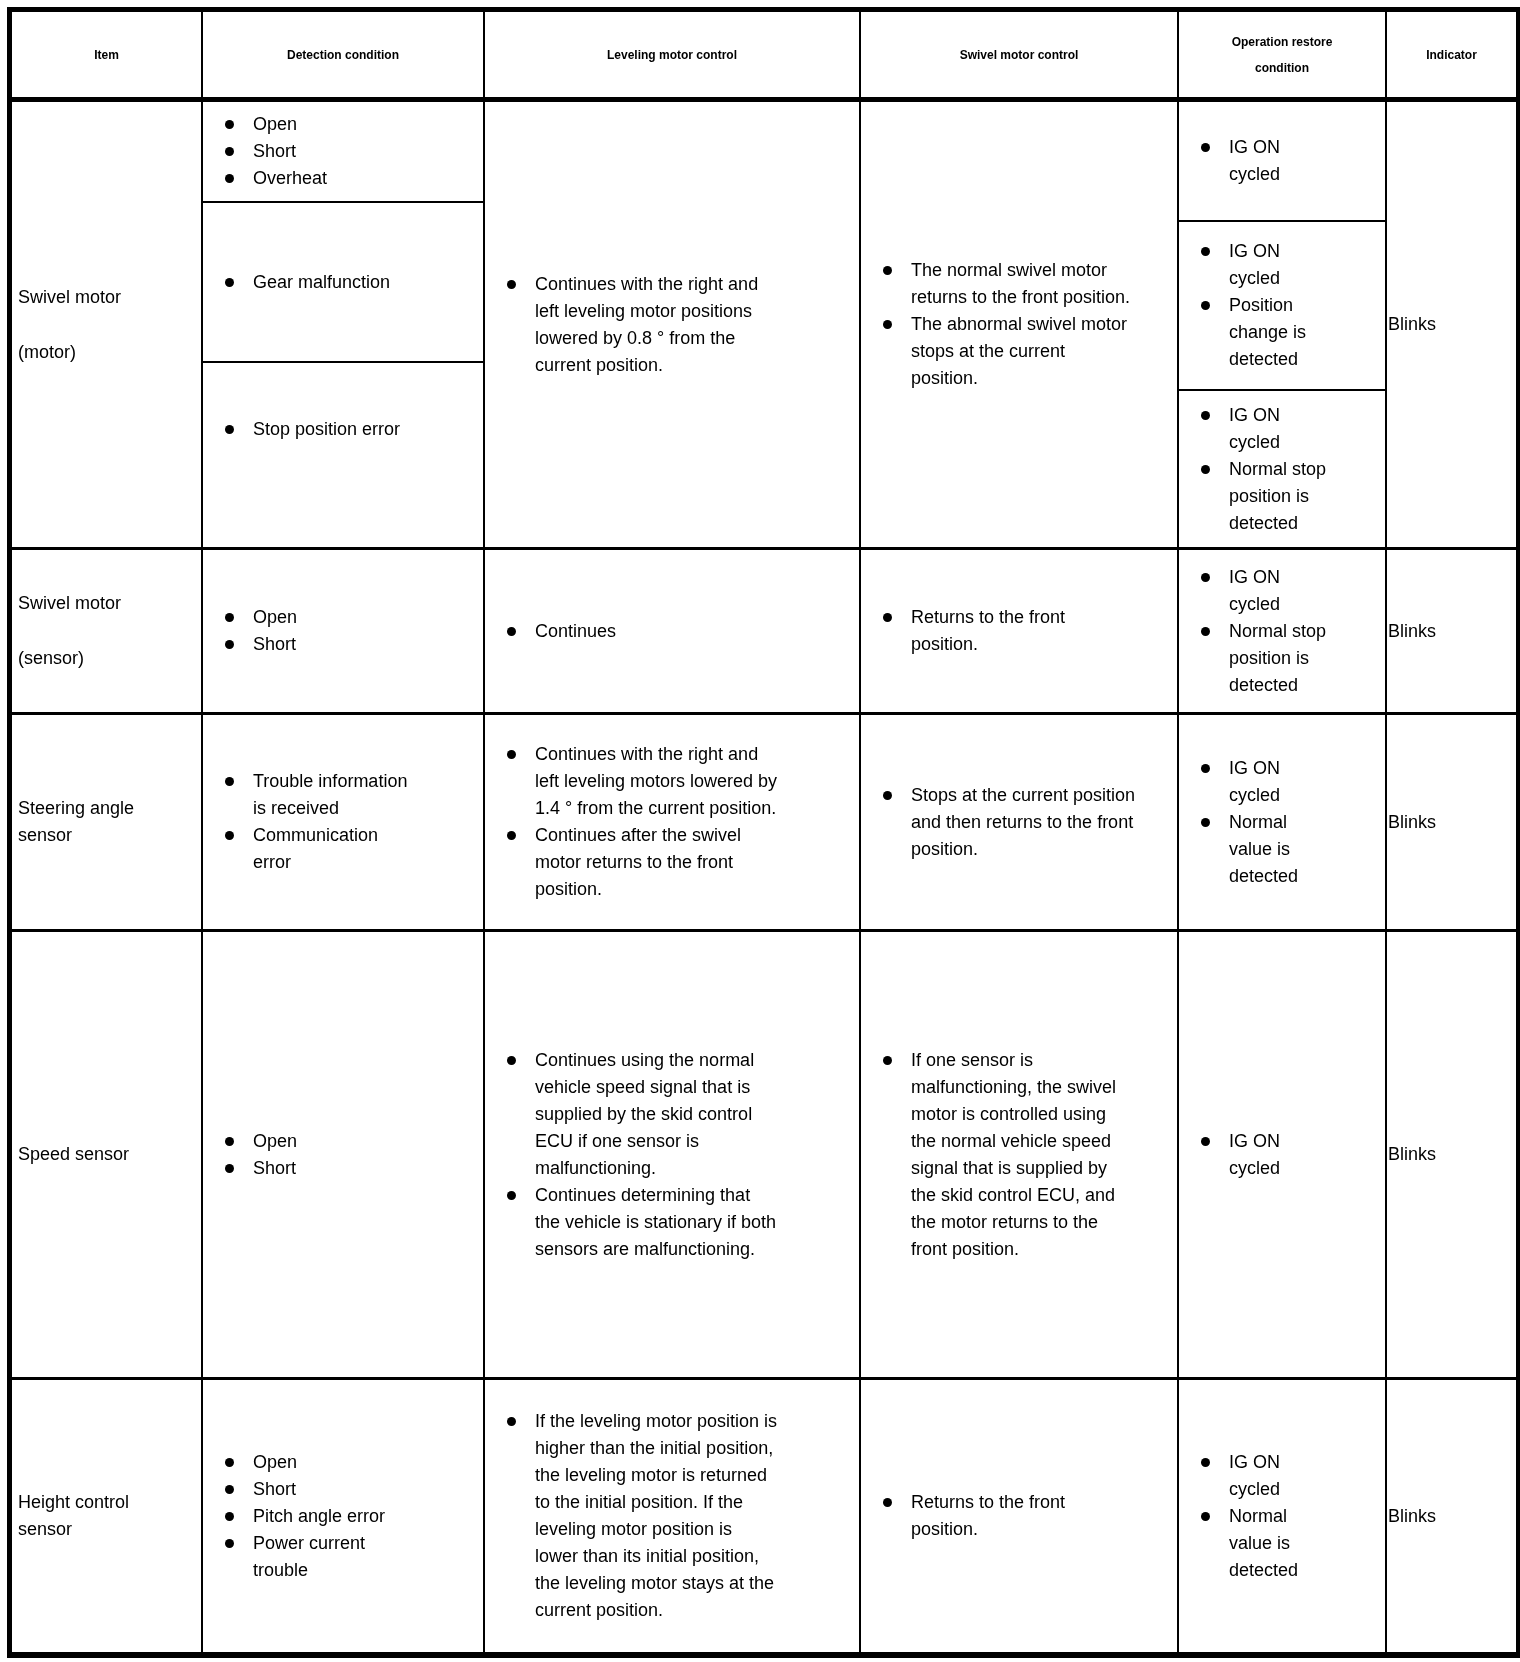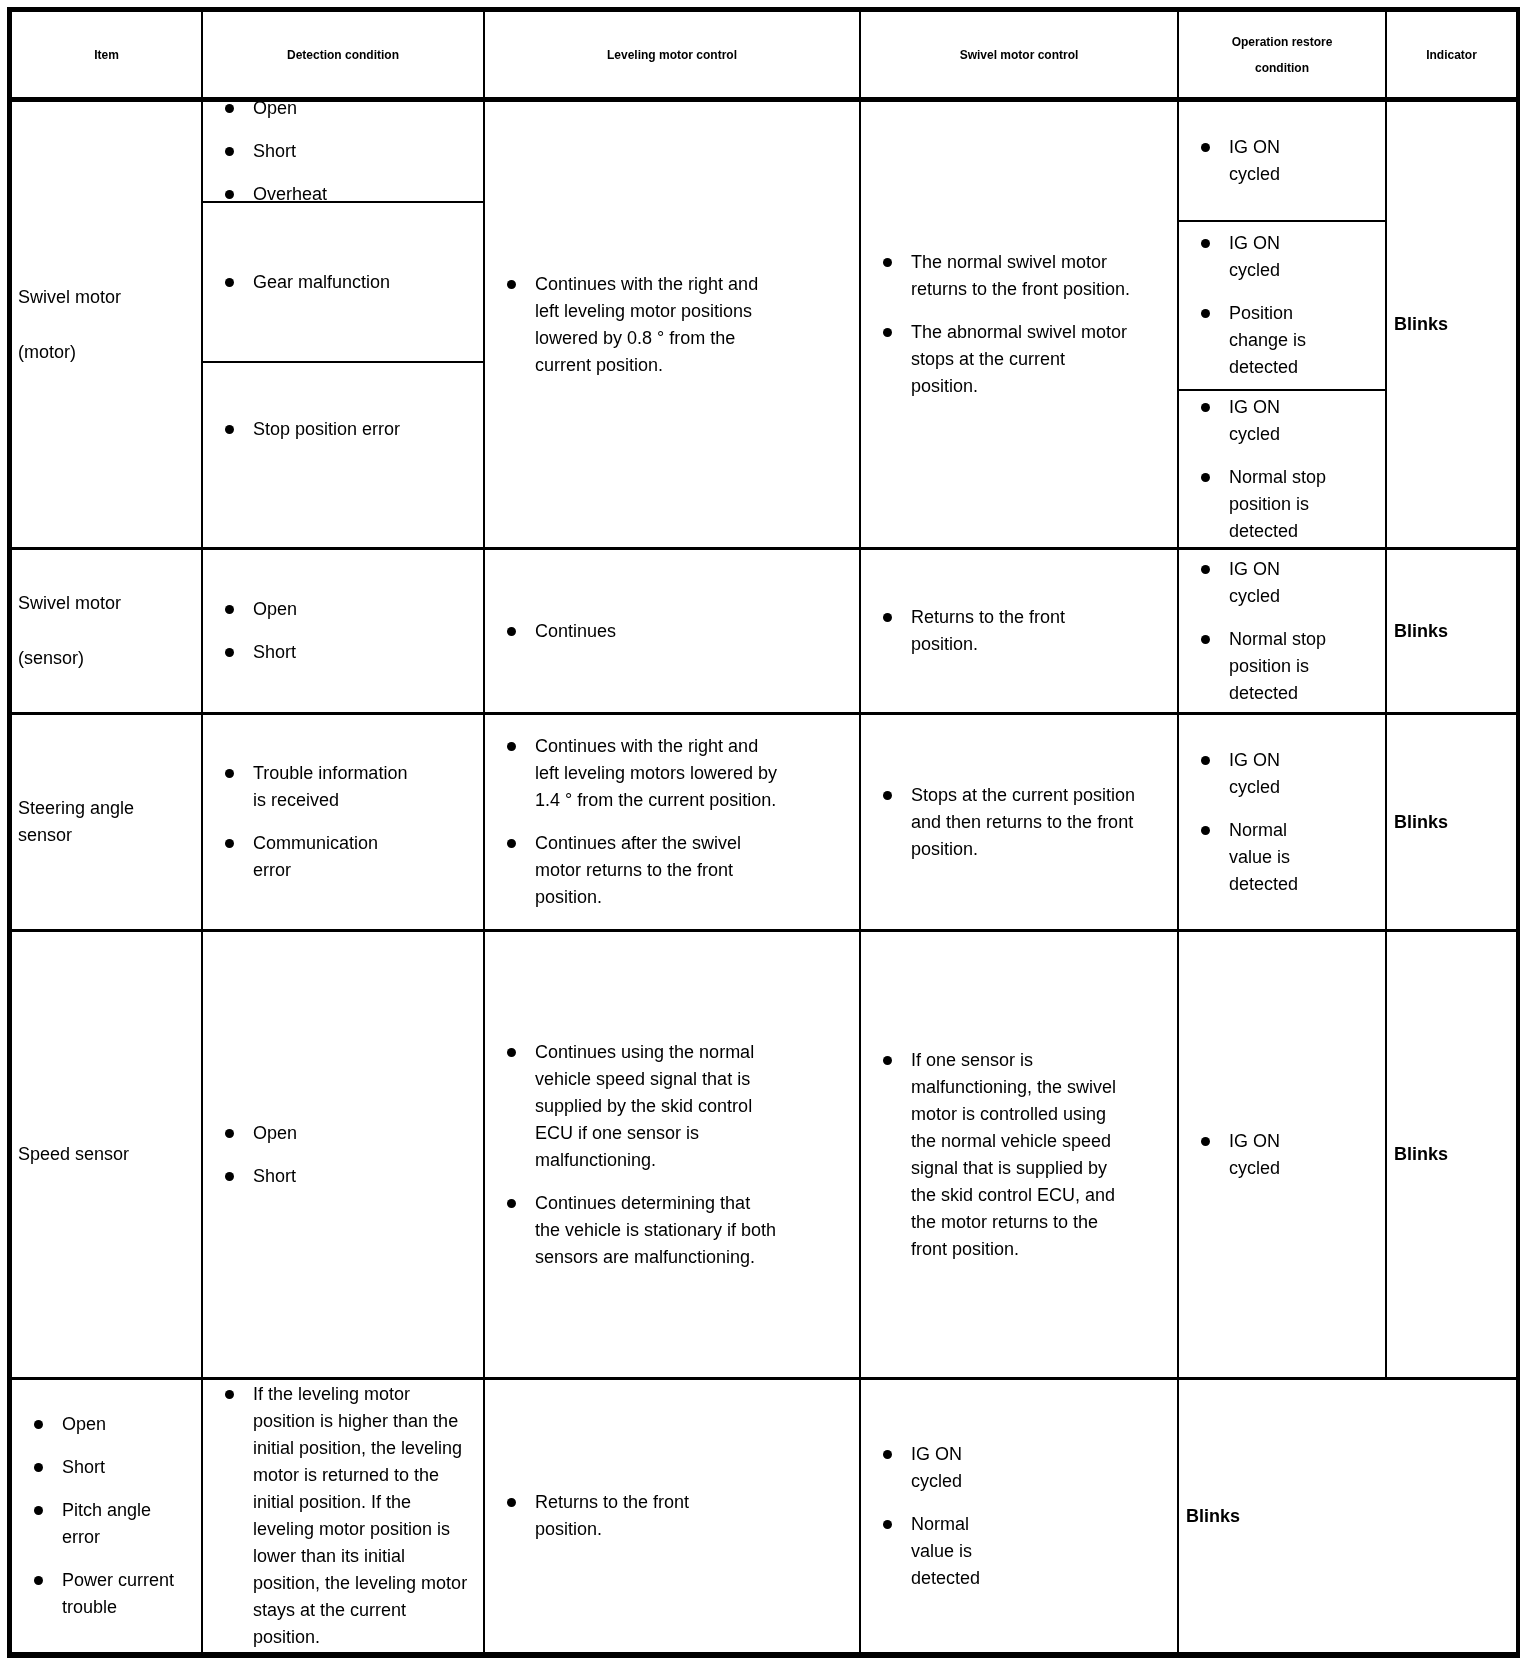--- a/index.html
+++ b/index.html
@@ -41,25 +41,25 @@
     justify-content:center;
     text-align:center;
     font-weight:bold;
     font-size:12px;
     line-height:26px;
   }
   .hcell .hw{max-width:130px;}
   .c-item{padding-left:6px;}
   .c-item .line2{margin-top:28px;}
   .c-item .iw{max-width:140px;}
-  .c-ind{padding-left:7px;font-weight:bold;}
+  .c-ind{padding-left:1px;}
   .bullets{
     display:flex;
     flex-direction:column;
-    gap:16px;
+    gap:0;
     padding:6px 12px 6px 22px;
   }
   .li{display:flex;align-items:flex-start;}
   .dot{
     flex:0 0 9px;
     width:9px;height:9px;
     border-radius:50%;
     background:#000;
     margin-top:9px;
   }
@@ -354,20 +354,23 @@
             <span class="txt">IG ON cycled</span>
           </div>
       </div>
     </div>
     <div class="cell c-ind">
       <div>Blinks</div>
     </div>
   </div>
 
   <div class="trow h-r5">
+    <div class="cell c-item">
+      <div class="iw">Height control sensor</div>
+    </div>
     <div class="cell c-det">
       <div class="bullets">
         <div class="li">
             <span class="dot"></span>
             <span class="txt">Open</span>
           </div>
         <div class="li">
             <span class="dot"></span>
             <span class="txt">Short</span>
           </div>

